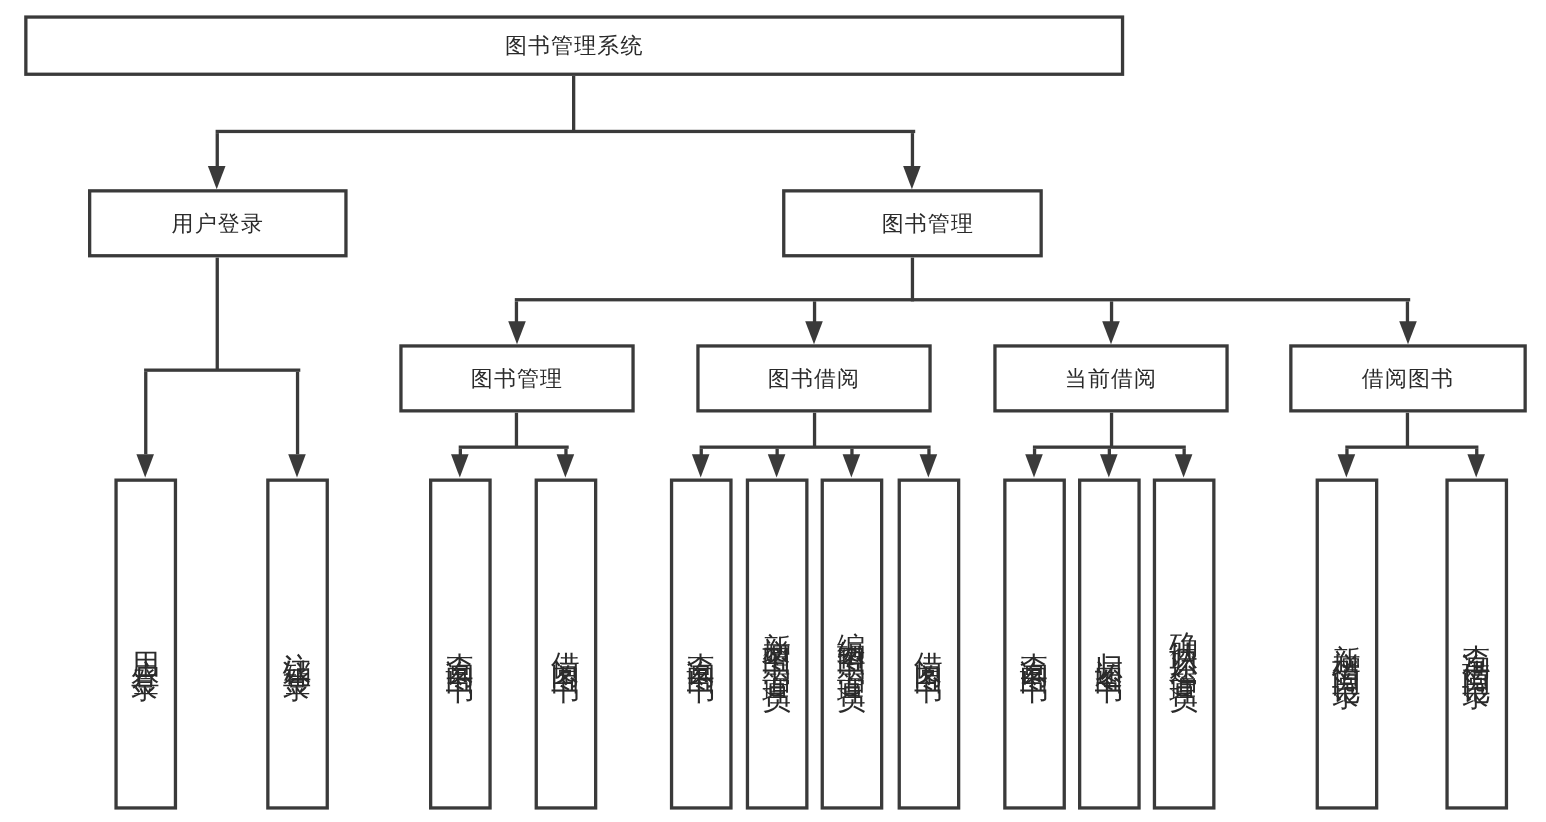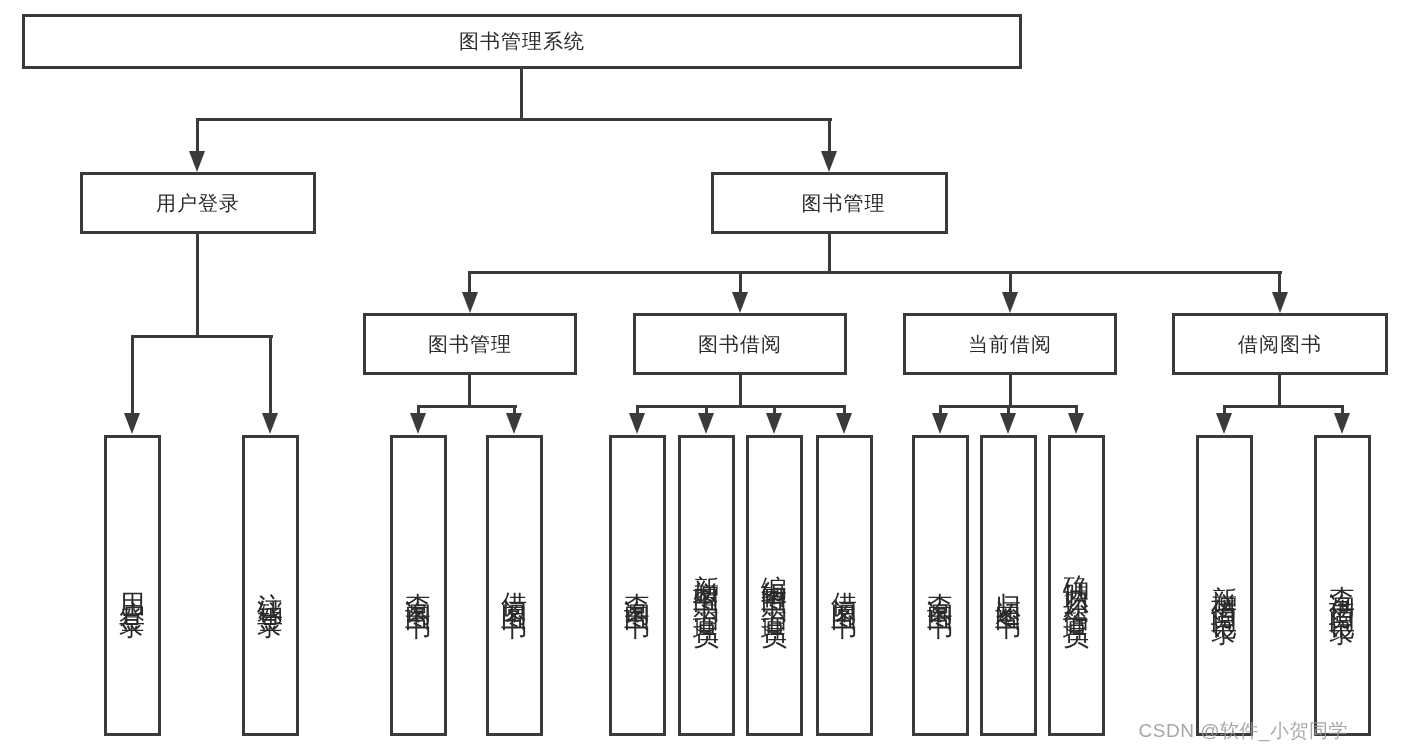--- a/index.html
+++ b/index.html
@@ -155,15 +155,14 @@
   <div class="vl" style="left:1075px;top:408px;height:6px;"></div>
   <div class="ar" style="left:1068px;top:413px;"></div>
 
   <div class="vl" style="left:1278px;top:375px;height:32px;"></div>
   <div class="hl" style="left:1223px;top:405px;width:121px;"></div>
   <div class="vl" style="left:1223px;top:408px;height:6px;"></div>
   <div class="ar" style="left:1216px;top:413px;"></div>
   <div class="vl" style="left:1341px;top:408px;height:6px;"></div>
   <div class="ar" style="left:1334px;top:413px;"></div>
 
-  <div class="watermark">CSDN @软件_小贺同学</div>
 
 </div>
 
 </body></html>

